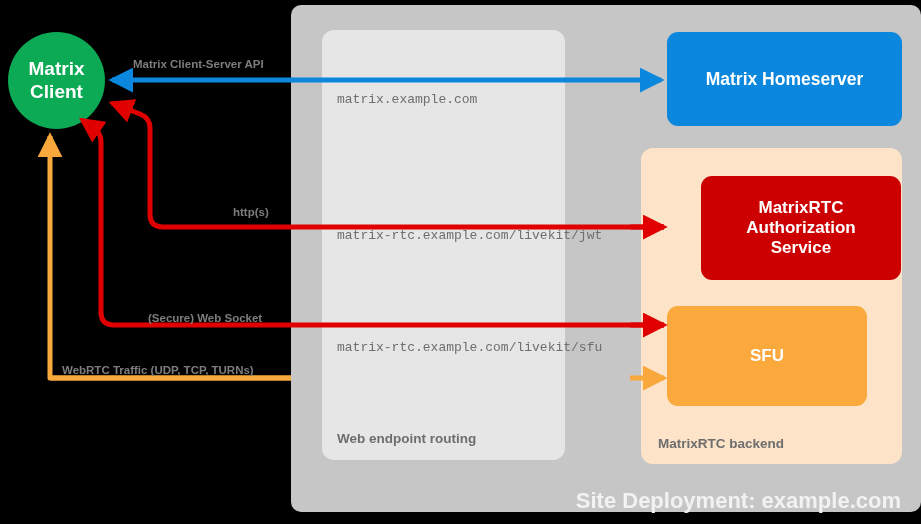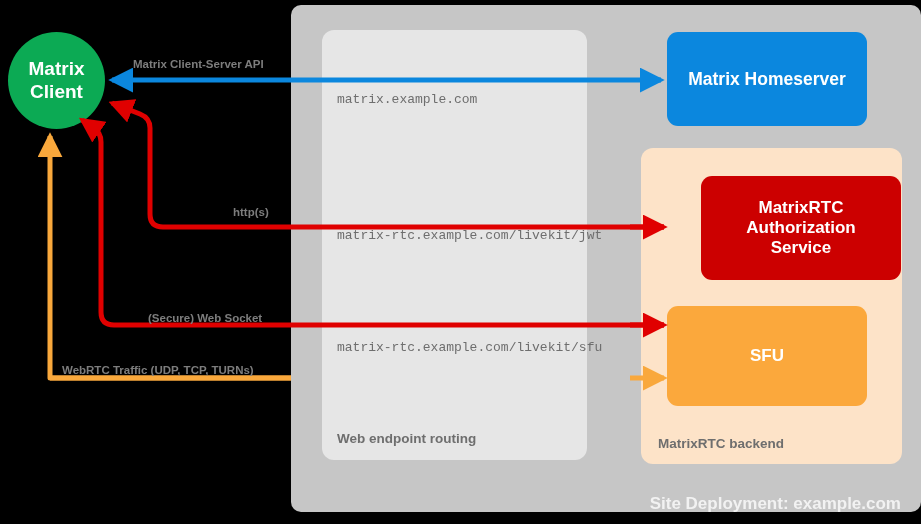--- a/index.html
+++ b/index.html
@@ -7,38 +7,38 @@
          font-family:"Liberation Sans",sans-serif;}
   svg.layer{position:absolute;left:0;top:0;width:921px;height:524px;}
   #svg-back{z-index:1;}
   #svg-front{z-index:5;pointer-events:none;}
   .node{position:absolute;z-index:4;display:flex;align-items:center;justify-content:center;
         text-align:center;box-sizing:border-box;}
   .node-label{font-weight:bold;color:#fff;line-height:1.18;}
 
   #site-box{position:absolute;left:291px;top:5px;width:630px;height:507px;
             background:#c6c6c6;border-radius:10px;z-index:2;}
-  #site-title{position:absolute;right:20px;bottom:10px;font-size:17px;font-weight:bold;
+  #site-title{position:absolute;right:20px;bottom:10px;font-size:22px;font-weight:bold;
               color:#f2f2f2;z-index:6;white-space:nowrap;}
 
-  #routing-box{position:absolute;left:322px;top:30px;width:265px;height:430px;
+  #routing-box{position:absolute;left:322px;top:30px;width:243px;height:430px;
                background:#e6e6e6;border-radius:12px;z-index:3;}
   #routing-title{position:absolute;left:15px;bottom:14px;font-size:13.5px;font-weight:bold;
                  color:#6e6e6e;white-space:nowrap;}
   .endpoint{position:absolute;left:15px;font-family:"Liberation Mono",monospace;
             font-size:13px;color:#6e6e6e;white-space:nowrap;}
 
   #backend-box{position:absolute;left:641px;top:148px;width:261px;height:316px;
                background:#fde3c8;border-radius:12px;z-index:3;}
   #backend-title{position:absolute;left:17px;bottom:13px;font-size:13.5px;font-weight:bold;
                  color:#6e6e6e;white-space:nowrap;}
 
   #client-node{left:8px;top:32px;width:97px;height:97px;border-radius:50%;background:#0caa54;}
   #client-node .node-label{font-size:19px;}
-  #homeserver-node{left:667px;top:32px;width:200px;height:94px;border-radius:11px;background:#0b87de;}
+  #homeserver-node{left:667px;top:32px;width:235px;height:94px;border-radius:11px;background:#0b87de;}
   #homeserver-node .node-label{font-size:17.5px;}
   #auth-node{left:701px;top:176px;width:200px;height:104px;border-radius:11px;background:#cc0000;}
   #auth-node .node-label{font-size:17px;}
   #sfu-node{left:667px;top:306px;width:200px;height:100px;border-radius:11px;background:#fba83c;}
   #sfu-node .node-label{font-size:17px;}
 
   .edge-label{position:absolute;z-index:6;font-size:11.5px;font-weight:bold;color:#7d7d7d;
               white-space:nowrap;}
 </style>
 </head>

